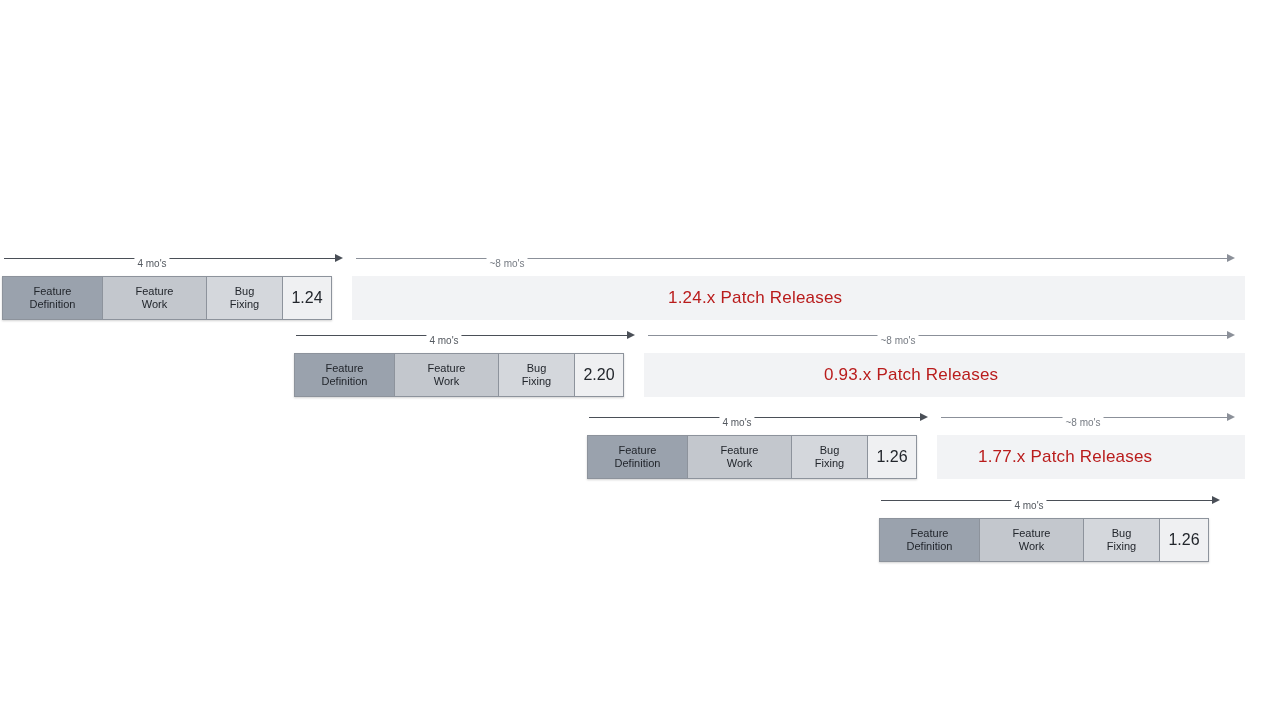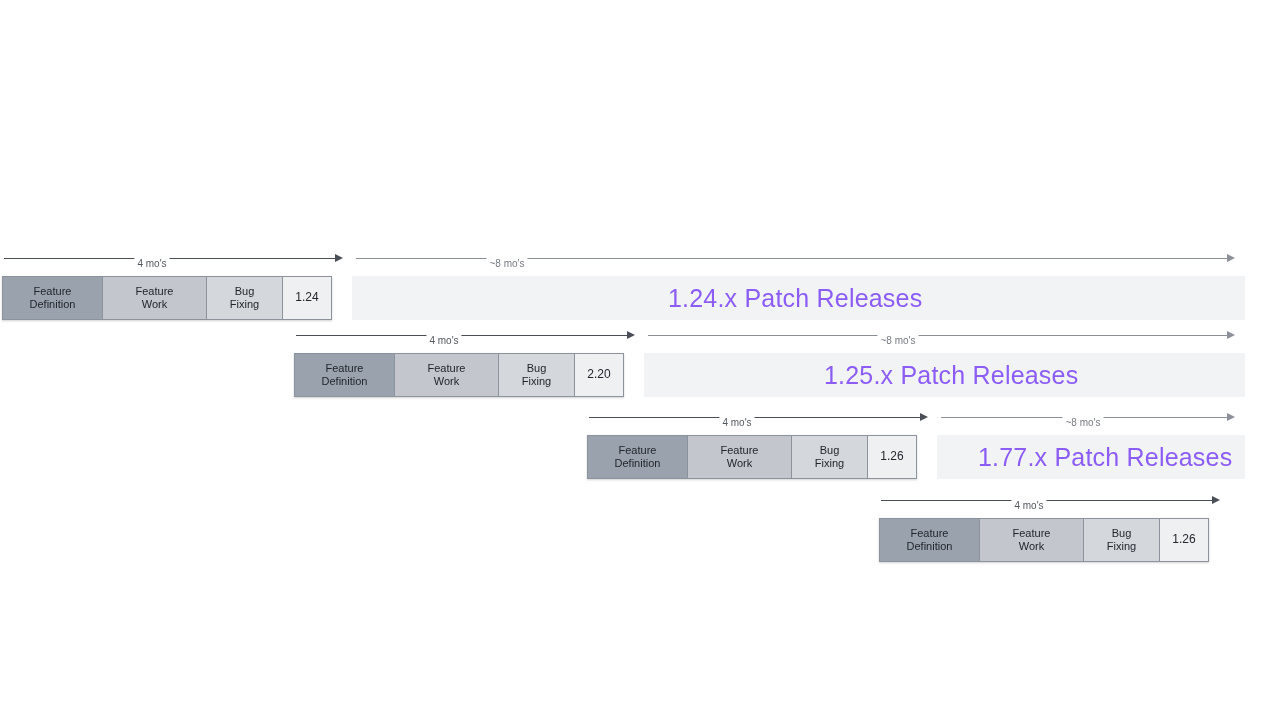--- a/index.html
+++ b/index.html
@@ -19,22 +19,22 @@
   .patch-band{
     position:absolute;
     background:#f2f3f5;
     height:44px;
     top:0;
     z-index:1;
   }
   .patch-label{
     position:absolute;
     z-index:3;
-    color:#8b5cf6;
-    font-size:25px;
+    color:#b91c1c;
+    font-size:17px;
     line-height:44px;
     height:44px;
     white-space:nowrap;
     letter-spacing:.2px;
   }
 
   
   .phase-strip{
     position:absolute;
     top:0;
@@ -54,21 +54,21 @@
     font-size:11px;
     line-height:13.5px;
     color:#22262c;
     text-align:center;
     white-space:nowrap;
   }
   .phase:last-child{border-right-width:1px;}
   .p-def    {background:#9aa2ad;}
   .p-work   {background:#c3c7cd;}
   .p-bug    {background:#d4d7dc;}
-  .p-ver    {background:#eff0f2;font-size:12px;}
+  .p-ver    {background:#eff0f2;font-size:16px;}
 
   
   .rail{position:absolute;height:14px;z-index:5;}
   .rail .seg{
     position:absolute;
     top:6px;
     height:1px;
     background:#4a4f57;
   }
   .rail .tip{
@@ -124,21 +124,21 @@
         <div class="rail-label" style="left: 148px;">4 mo's</div>
       </div>
       <div class="rail light" style="left: 356px; width: 880px; top: 252px;">
         <div class="seg" style="left: 0px; width: 871px;"></div>
         <div class="tip" style="left: 871px;"></div>
         <div class="rail-label" style="left: 151px;">~8 mo's</div>
       </div>
     </div>
     <div class="release-row">
       <div class="patch-band" style="left: 644px; width: 601px; top: 353px;"></div>
-      <div class="patch-label" style="left: 824px; top: 353px;">1.25.x Patch Releases</div>
+      <div class="patch-label" style="left: 824px; top: 353px;">0.93.x Patch Releases</div>
       <div class="phase-strip" style="left: 294px; top: 353px;">
         <div class="phase p-def" style="width: 100px;">
           <span>Feature</span>
           <span>Definition</span>
         </div>
         <div class="phase p-work" style="width: 104px;">
           <span>Feature</span>
           <span>Work</span>
         </div>
         <div class="phase p-bug" style="width: 76px;">

